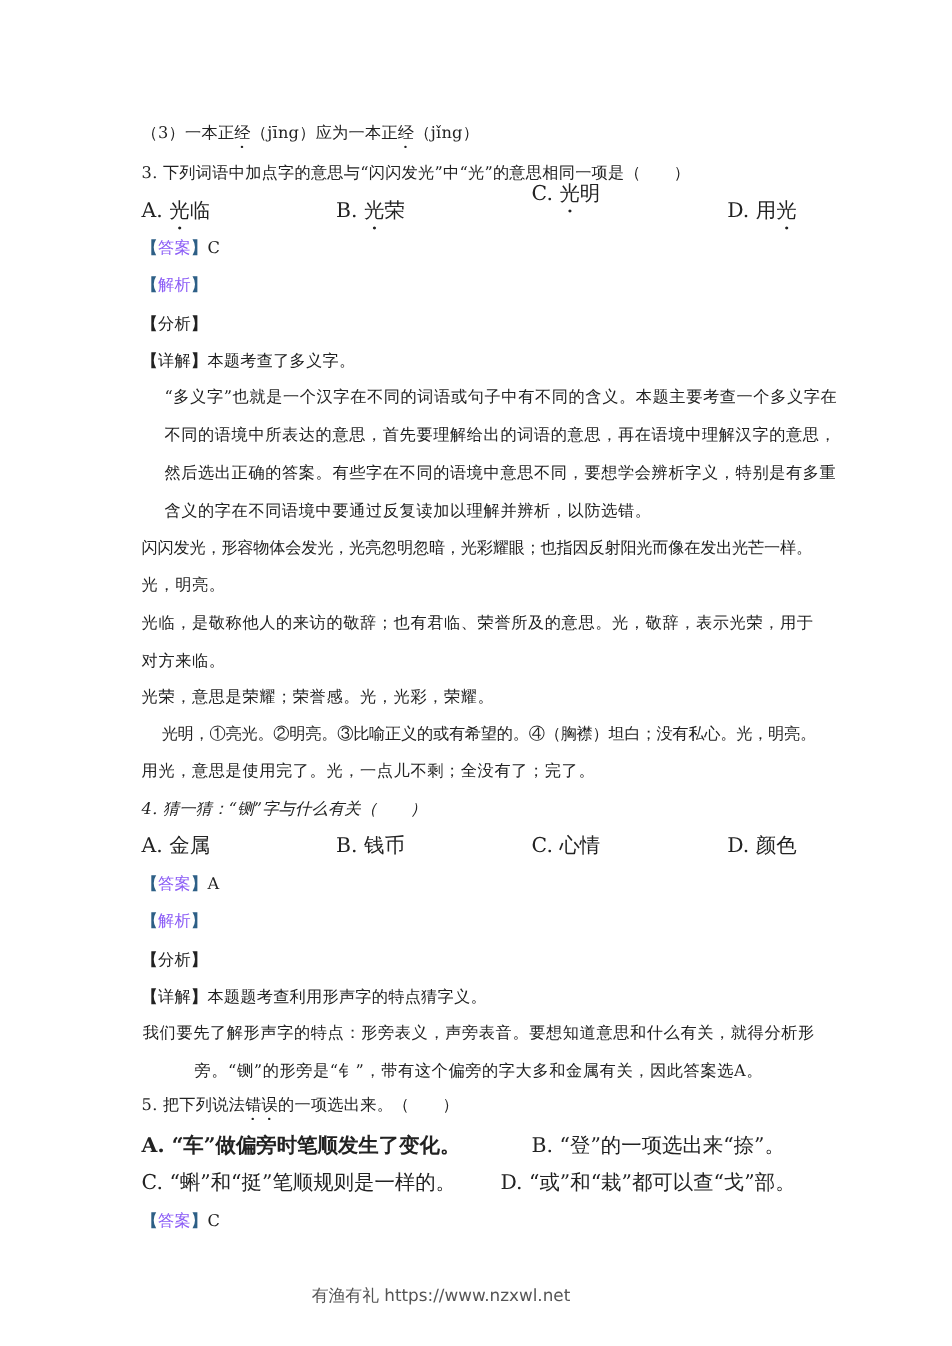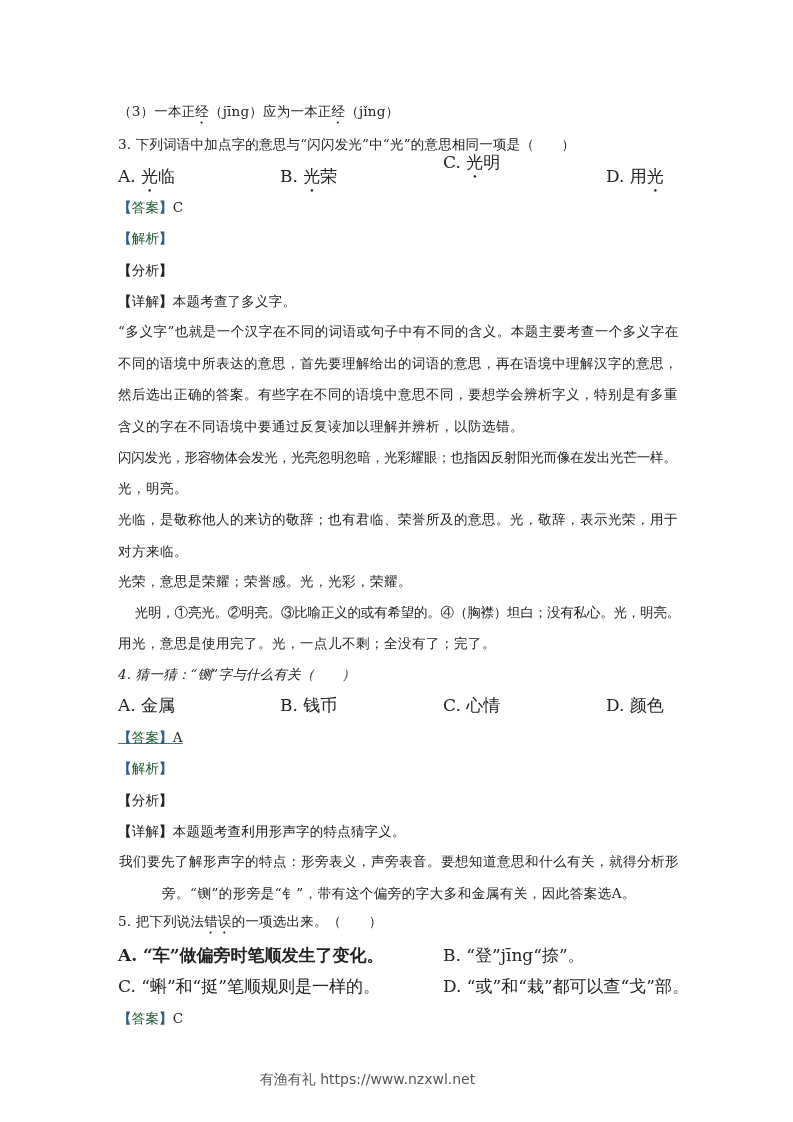--- a/index.html
+++ b/index.html
@@ -2,21 +2,21 @@
 <html><head>
 <meta charset="utf-8">
 <style>
   html, body { margin: 0; padding: 0; background: #ffffff; }
   body { width: 793px; height: 1122px; position: relative; overflow: hidden;
          font-family: "DejaVu Serif", "Liberation Serif", serif; color: #222222; }
   .line { position: absolute; left: 118px; font-size: 13.5px; line-height: 16px; white-space: nowrap; letter-spacing: 0.2px; text-align: center; }
   .para { position: absolute; left: 118px; width: 562px; font-size: 13.5px; line-height: 31.5px; letter-spacing: 0.5px; }
   .tag { color: #3a6f95; }
   .tag .br { color: #2d5f86; font-weight: bold; }
-  .tag .t { color: #14532d; }
+  .tag .t { color: #8b5cf6; }
   .blk .br { font-weight: bold; color: #222; }
   .opt { position: absolute; font-size: 17px; line-height: 16px; white-space: nowrap; }
   .dot { text-emphasis: dot; -webkit-text-emphasis: dot; text-emphasis-position: under; -webkit-text-emphasis-position: under; }
   .footer { position: absolute; top: 1071px; left: 0; width: 735px; text-align: center;
             font-family: "DejaVu Sans", "Liberation Sans", sans-serif; font-size: 14px; color: #555555; }
 </style>
 </head>
 <body>
 
 <div>
@@ -27,41 +27,41 @@
   <div class="opt" style="top:166px;left:118px;"><span>A.</span> <span class="dot">光</span><span>临</span></div>
   <div class="opt" style="top:166px;left:280px;"><span>B.</span> <span class="dot">光</span><span>荣</span></div>
   <div class="opt" style="top:152px;left:443px;"><span>C.</span> <span class="dot">光</span><span>明</span></div>
   <div class="opt" style="top:166px;left:606px;"><span>D.</span> <span>用</span><span class="dot">光</span></div>
 
   <div class="line tag" style="top:199px;"><span class="br">【</span><span class="t">答案</span><span class="br">】</span><span style="color:#222">C</span></div>
   <div class="line tag" style="top:230px;"><span class="br">【</span><span class="t">解析</span><span class="br">】</span></div>
   <div class="line blk" style="top:262px;"><span class="br">【</span><span>分析</span><span class="br">】</span></div>
   <div class="line blk" style="top:293px;"><span class="br">【</span><span>详解</span><span class="br">】</span><span>本题考查了多义字。</span></div>
 
-  <div class="para" style="top:316px;">“多义字”也就是一个汉字在不同的词语或句子中有不同的含义。本题主要考查一个多义字在不同的语境中所表达的意思，首先要理解给出的词语的意思，再在语境中理解汉字的意思，然后选出正确的答案。有些字在不同的语境中意思不同，要想学会辨析字义，特别是有多重含义的字在不同语境中要通过反复读加以理解并辨析，以防选错。</div>
+  <div class="para" style="top:316px;margin-left:19px;">“多义字”也就是一个汉字在不同的词语或句子中有不同的含义。本题主要考查一个多义字在不同的语境中所表达的意思，首先要理解给出的词语的意思，再在语境中理解汉字的意思，然后选出正确的答案。有些字在不同的语境中意思不同，要想学会辨析字义，特别是有多重含义的字在不同语境中要通过反复读加以理解并辨析，以防选错。</div>
   <div class="para" style="top:442px;letter-spacing:-0.2px;">闪闪发光，形容物体会发光，光亮忽明忽暗，光彩耀眼；也指因反射阳光而像在发出光芒一样。</div>
   <div class="para" style="top:473px;">光，明亮。</div>
   <div class="para" style="top:504px;">光临，是敬称他人的来访的敬辞；也有君临、荣誉所及的意思。光，敬辞，表示光荣，用于对方来临。</div>
   <div class="para" style="top:566px;">光荣，意思是荣耀；荣誉感。光，光彩，荣耀。</div>
   <div class="para" style="top:597px;letter-spacing:-0.2px;text-align:right;">光明，①亮光。②明亮。③比喻正义的或有希望的。④（胸襟）坦白；没有私心。光，明亮。</div>
   <div class="para" style="top:628px;">用光，意思是使用完了。光，一点儿不剩；全没有了；完了。</div>
 
   <div class="line" style="top:666px;font-style:italic;">4. 猜一猜：“铡”字与什么有关（　　）</div>
   <div class="opt" style="top:697px;left:118px;"><span>A.</span> <span>金属</span></div>
   <div class="opt" style="top:697px;left:280px;"><span>B.</span> <span>钱币</span></div>
   <div class="opt" style="top:697px;left:443px;"><span>C.</span> <span>心情</span></div>
   <div class="opt" style="top:697px;left:606px;"><span>D.</span> <span>颜色</span></div>
 
-  <div class="line tag" style="top:729px;text-decoration:underline;"><span class="br">【</span><span class="t">答案</span><span class="br">】</span><span style="color:#222">A</span></div>
+  <div class="line tag" style="top:729px;"><span class="br">【</span><span class="t">答案</span><span class="br">】</span><span style="color:#222">A</span></div>
   <div class="line tag" style="top:760px;"><span class="br">【</span><span class="t">解析</span><span class="br">】</span></div>
   <div class="line blk" style="top:792px;"><span class="br">【</span><span>分析</span><span class="br">】</span></div>
   <div class="line blk" style="top:823px;"><span class="br">【</span><span>详解</span><span class="br">】</span><span>本题题考查利用形声字的特点猜字义。</span></div>
   <div class="para" style="top:846px;text-align:center;">我们要先了解形声字的特点：形旁表义，声旁表音。要想知道意思和什么有关，就得分析形旁。“铡”的形旁是“钅”，带有这个偏旁的字大多和金属有关，因此答案选A。</div>
 
   <div class="line" style="top:913px;"><span>5. 把下列说法</span><span class="dot">错误</span><span>的一项选出来。（　　）</span></div>
   <div class="opt" style="top:947px;left:118px;font-weight:bold;"><span>A.</span>&nbsp;<span>“车”做偏旁时笔顺发生了变化。</span></div>
-  <div class="opt" style="top:947px;left:443px;"><span>B.</span>&nbsp;<span>“登”jīng“捺”。</span></div>
+  <div class="opt" style="top:947px;left:443px;"><span>B.</span>&nbsp;<span>“登”的一项选出来“捺”。</span></div>
   <div class="opt" style="top:978px;left:118px;"><span>C.</span>&nbsp;<span>“蝌”和“挺”笔顺规则是一样的。</span></div>
-  <div class="opt" style="top:978px;left:443px;"><span>D.</span>&nbsp;<span>“或”和“栽”都可以查“戈”部。</span></div>
+  <div class="opt" style="top:978px;left:417px;"><span>D.</span>&nbsp;<span>“或”和“栽”都可以查“戈”部。</span></div>
   <div class="line tag" style="top:1010px;"><span class="br">【</span><span class="t">答案</span><span class="br">】</span><span style="color:#222">C</span></div>
 
   <div class="footer">有渔有礼 https://www.nzxwl.net</div>
 </div>
 
 </body></html>

